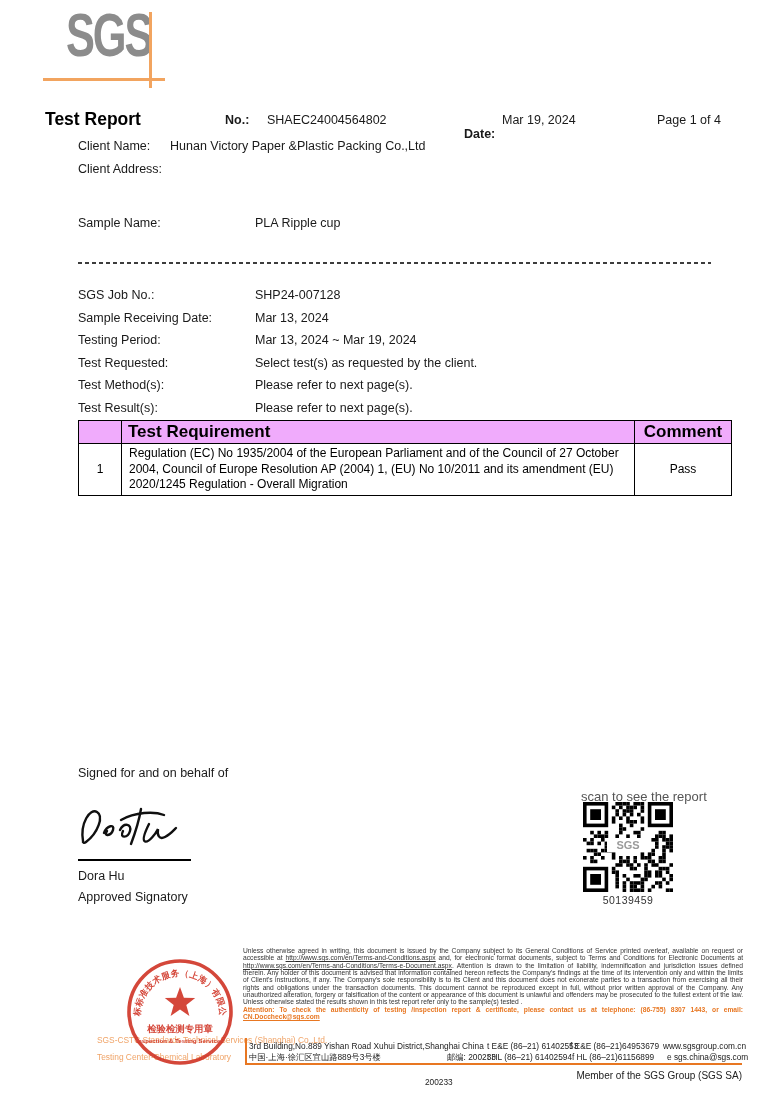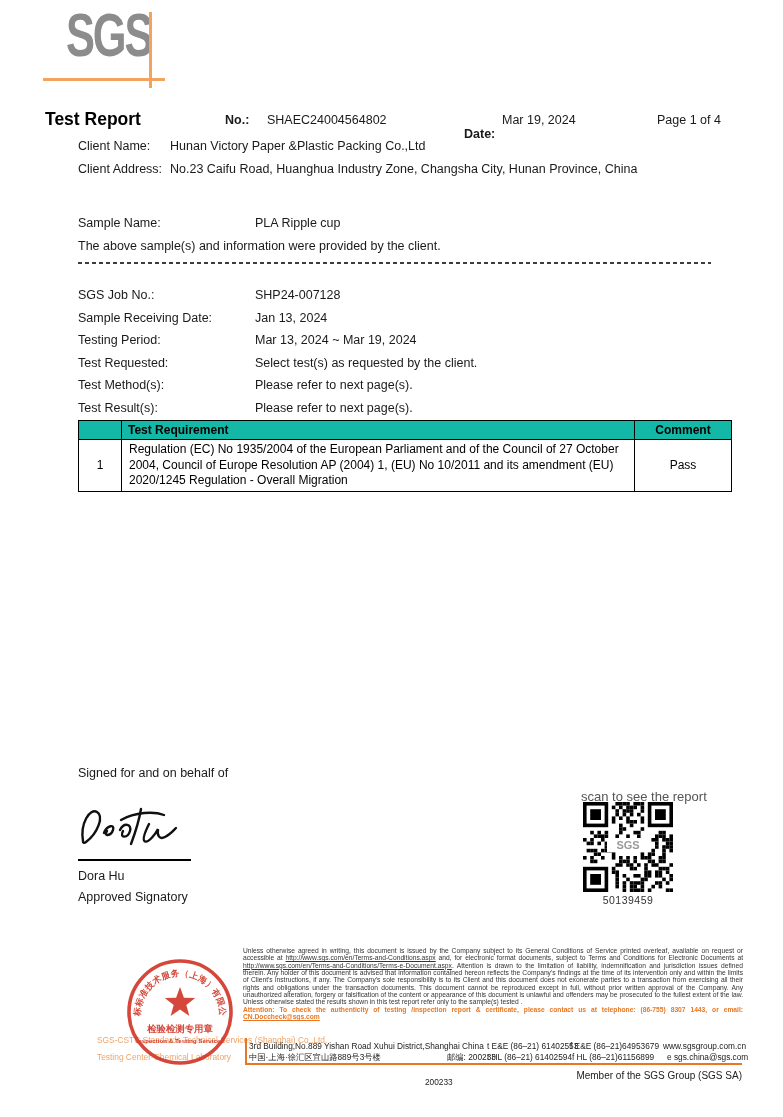--- a/index.html
+++ b/index.html
@@ -18,21 +18,21 @@
   .report-title{left:45px;top:109px;font-size:17.5px;font-weight:700;color:#000;}
   .t12{font-size:12.5px;line-height:15px;}
   .b{font-weight:700;}
   
   .dashrule{left:78px;top:262px;width:633px;height:1.6px;
     background:repeating-linear-gradient(90deg,#3c3c3c 0 4px,transparent 4px 7px);}
   
   .req-table{position:absolute;left:78px;top:420px;border-collapse:collapse;
     font-size:12px;color:#000;}
   .req-table th,.req-table td{border:1.4px solid #000;}
-  .req-table th{background:#14b8a6;text-align:left;padding:1px 6px;font-size:12px;height:16px;}
+  .req-table th{background:#f0abfc;text-align:left;padding:1px 6px;font-size:17px;height:16px;}
   .req-table td{padding:2px 7px;line-height:15.5px;vertical-align:middle;}
   .col-no{width:30px;} .col-req{width:500px;} .col-com{width:84px;}
   .ctr{text-align:center !important;margin-top:9px;}
   
   .sig-line{left:78px;top:859px;width:113px;height:2px;background:#000;}
   
   .qr-caption{left:581px;top:789px;font-size:13px;color:#555;}
   .qr-box{left:583px;top:802px;width:90px;height:90px;}
   .qr-logo{left:607px;top:838px;width:42px;text-align:center;font-size:11px;
     font-weight:700;color:#9a9a9a;background:#fff;padding:1px 0;}
@@ -62,31 +62,29 @@
   <div class="abs report-title">Test Report</div>
   <div class="abs t12 b" style="left:225px;top:113px;">No.:</div>
   <div class="abs t12" style="left:267px;top:113px;">SHAEC24004564802</div>
   <div class="abs t12 b" style="left:455px;top:127px;padding-left:9px;">Date:</div>
   <div class="abs t12" style="left:502px;top:113px;">Mar 19, 2024</div>
   <div class="abs t12" style="left:657px;top:113px;">Page 1 of 4</div>
 
   <div class="abs t12" style="left:78px;top:139px;">Client Name:</div>
   <div class="abs t12" style="left:170px;top:139px;">Hunan Victory Paper &amp;Plastic Packing  Co.,Ltd</div>
   <div class="abs t12" style="left:78px;top:162px;">Client Address:</div>
-  <div class="abs t12" style="left:170px;top:162px;">No.23 Caifu Road, Huanghua Industry Zone, Changsha City, Hunan Province, China</div>
 
   <div class="abs t12" style="left:78px;top:216px;">Sample Name:</div>
   <div class="abs t12" style="left:255px;top:216px;">PLA Ripple cup</div>
-  <div class="abs t12" style="left:78px;top:239px;">The above sample(s) and information were provided by the client.</div>
   <div class="abs dashrule"></div>
 
   <div class="abs t12" style="left:78px;top:288px;">SGS Job No.:</div>
   <div class="abs t12" style="left:255px;top:288px;">SHP24-007128</div>
   <div class="abs t12" style="left:78px;top:311px;">Sample Receiving Date:</div>
-  <div class="abs t12" style="left:255px;top:311px;">Jan 13, 2024</div>
+  <div class="abs t12" style="left:255px;top:311px;">Mar 13, 2024</div>
   <div class="abs t12" style="left:78px;top:333px;">Testing Period:</div>
   <div class="abs t12" style="left:255px;top:333px;">Mar 13, 2024 ~ Mar 19, 2024</div>
   <div class="abs t12" style="left:78px;top:356px;">Test Requested:</div>
   <div class="abs t12" style="left:255px;top:356px;">Select test(s) as requested by the client.</div>
   <div class="abs t12" style="left:78px;top:378px;">Test Method(s):</div>
   <div class="abs t12" style="left:255px;top:378px;">Please refer to next page(s).</div>
   <div class="abs t12" style="left:78px;top:401px;">Test Result(s):</div>
   <div class="abs t12" style="left:255px;top:401px;">Please refer to next page(s).</div>
 
   <table class="req-table">

